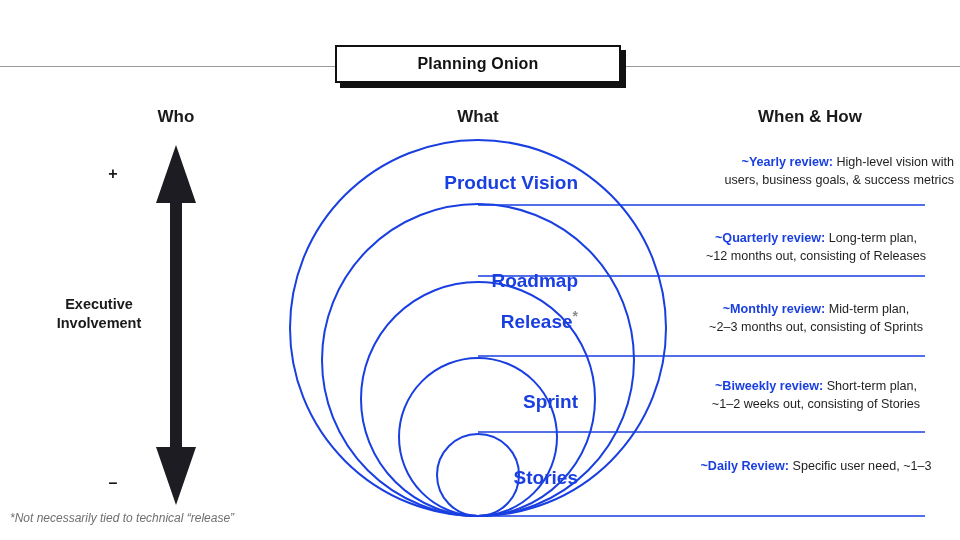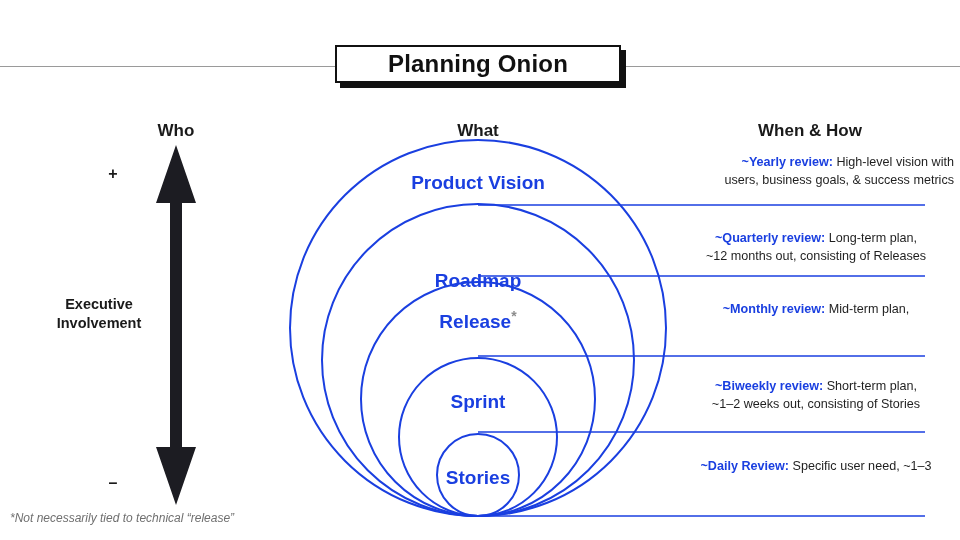--- a/index.html
+++ b/index.html
@@ -42,35 +42,34 @@
     width: 286px;
     height: 38px;
     background: #ffffff;
     border: 2px solid #111111;
     box-sizing: border-box;
     display: flex;
     align-items: center;
     justify-content: center;
   }
   #title-box .title-text {
-    font-size: 24px;
+    font-size: 16px;
     font-weight: bold;
     letter-spacing: 0.2px;
     color: #111111;
   }
 
   
   .col-header {
     position: absolute;
     font-size: 17px;
     font-weight: bold;
     color: #1a1a1a;
     text-align: center;
     white-space: nowrap;
-    margin-top: 14px;
   }
   #hdr-who   { left:  96px; top: 107px; width: 160px; }
   #hdr-what  { left: 398px; top: 107px; width: 160px; }
   #hdr-when  { left: 730px; top: 107px; width: 160px; }
 
   
   #arrow-svg {
     position: absolute;
     left: 152px;
     top: 145px;
@@ -124,21 +123,21 @@
     left: 0;
     top: 0;
     width: 960px;
     height: 540px;
   }
   .onion-label {
     position: absolute;
     font-size: 19px;
     font-weight: bold;
     color: #1a3fe0;
-    text-align: center;
+    text-align: right;
     white-space: nowrap;
   }
   .onion-label .aster {
     font-size: 14px;
     color: #8c8c8c;
     font-weight: bold;
     vertical-align: super;
   }
   #lbl-0 { left: 378px; top: 169px; width: 200px; }
   #lbl-1 { left: 378px; top: 235px; width: 200px; margin-top: 32px; }
@@ -226,20 +225,21 @@
 <div class="note" id="note-0">
   <b>~Yearly review:</b><span> High-level vision with</span><br>
   <span>users, business goals, &amp; success metrics</span>
 </div>
 <div class="note" id="note-1">
   <b>~Quarterly review:</b><span> Long-term plan,</span><br>
   <span>~12 months out, consisting of Releases</span>
 </div>
 <div class="note" id="note-2">
   <b>~Monthly review:</b><span> Mid-term plan,</span><br>
+  <span>~2–3 months out, consisting of Sprints</span>
 </div>
 <div class="note" id="note-3">
   <b>~Biweekly review:</b><span> Short-term plan,</span><br>
   <span>~1–2 weeks out, consisting of Stories</span>
 </div>
 <div class="note" id="note-4">
   <b>~Daily Review:</b><span> Specific user need, ~1–3</span><br>
 </div>
 
 </body></html>

